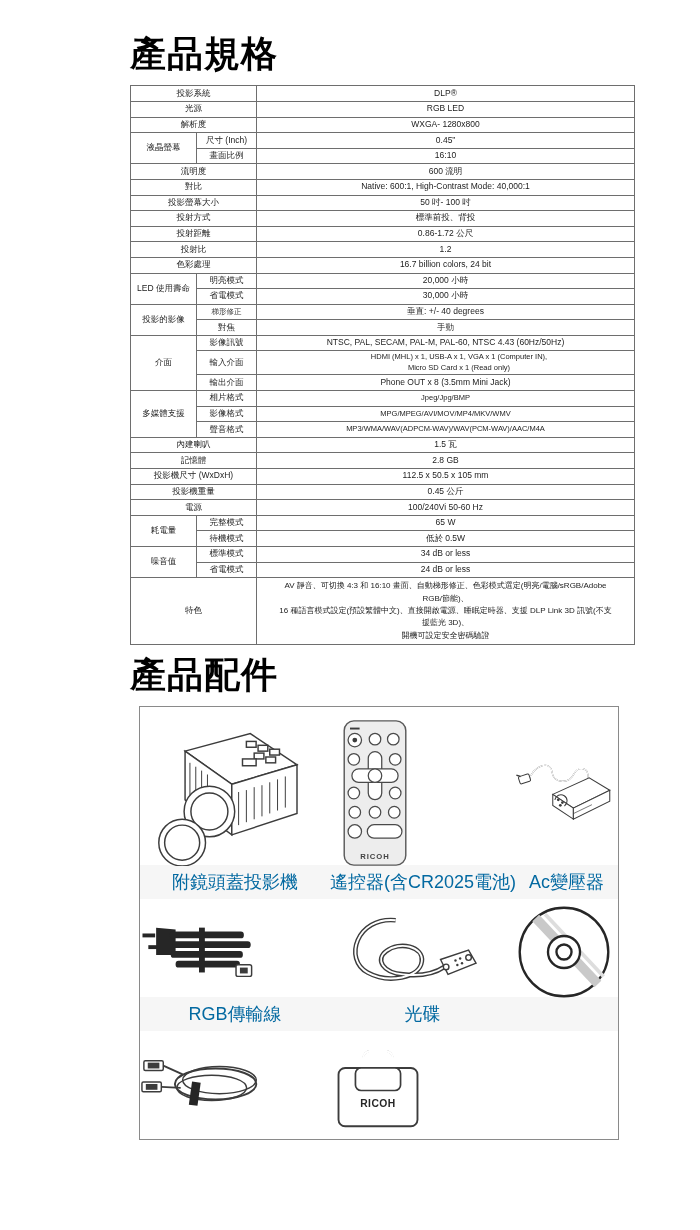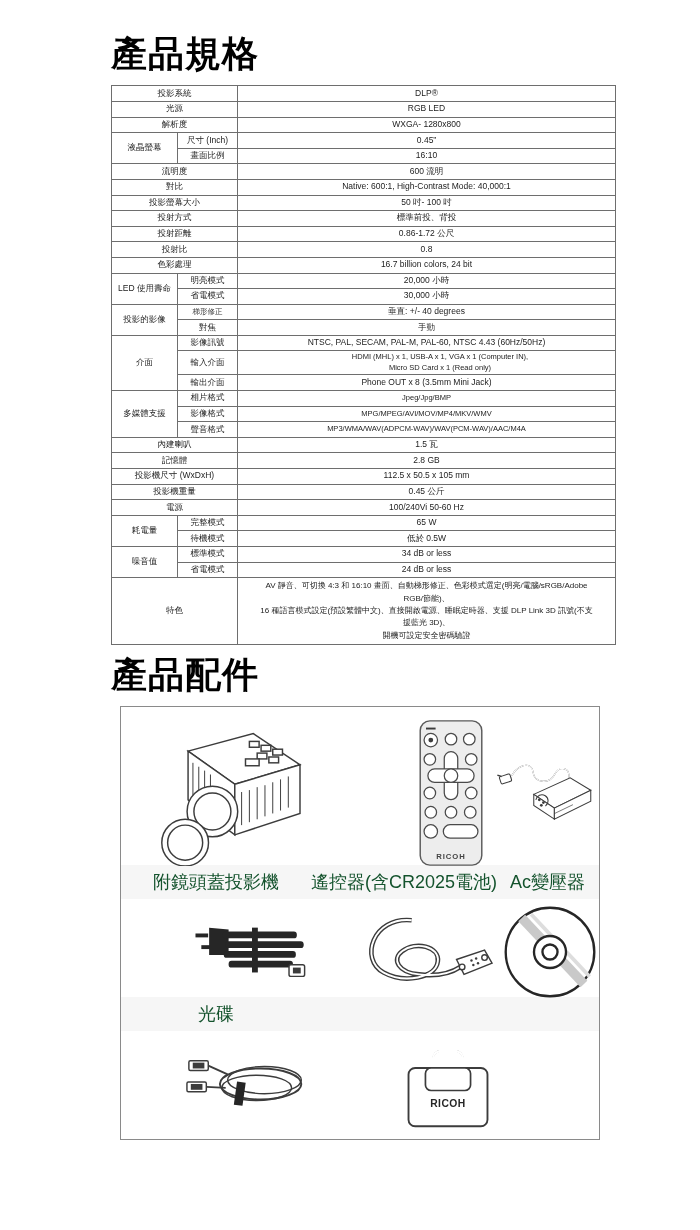--- a/index.html
+++ b/index.html
@@ -2,21 +2,21 @@
 <html><head>
 <meta charset="utf-8">
 <style>
   html,body{margin:0;padding:0;background:#ffffff;}
   body{
     width:700px;height:1230px;overflow:hidden;
     font-family:"Liberation Sans","DejaVu Sans",sans-serif;
     color:#1a1a1a;
   }
   .page{position:relative;width:700px;height:1230px;}
-  .content{position:absolute;left:111px;top:0;width:510px;}
+  .content{position:absolute;left:130px;top:0;width:510px;}
 
   h1.section-title{
     margin:0;padding:0;
     font-size:36px;font-weight:900;color:#000;
     letter-spacing:1px;line-height:1.15;
   }
   #spec-title{margin-top:33px;margin-bottom:11px;}
   #acc-title{margin-top:9px;margin-bottom:10px;}
 
   
@@ -39,30 +39,30 @@
   
   .acc-box{
     margin-left:9px;margin-top:0;
     width:478px;border:1.5px solid #8a8a8a;
     padding:10px 0 8px 0;
   }
   .acc-row{
     display:grid;grid-template-columns:190px 185px 103px;
     align-items:center;justify-items:center;
   }
-  .acc-row .cell{display:flex;align-items:center;justify-content:flex-end;width:100%;height:100%;}
+  .acc-row .cell{display:flex;align-items:center;justify-content:flex-start;width:100%;height:100%;}
   .icons-1{height:146px;}
   .icons-2{height:92px;margin-top:4px;}
   .icons-3{height:96px;margin-top:4px;}
   .acc-band{
     display:grid;grid-template-columns:190px 185px 103px;
     background:#f6f6f6;height:34px;line-height:34px;margin:2px 0;
   }
   .acc-band .lab{
-    text-align:center;font-size:18px;color:#14532d;
+    text-align:center;font-size:18px;color:#0369a1;
     white-space:nowrap;letter-spacing:0px;
   }
   svg .ln{stroke:#3c3c3c;stroke-width:1.5;fill:#ffffff;}
   svg .ln-n{stroke:#3c3c3c;stroke-width:1.5;fill:none;}
   svg .dk{fill:#262626;stroke:none;}
   svg text{font-family:"Liberation Sans",sans-serif;}
 </style>
 </head>
 <body>
 
@@ -114,21 +114,21 @@
     <tr>
             <td colspan="2">投射方式</td>
             <td>標準前投、背投</td>
           </tr>
     <tr>
             <td colspan="2">投射距離</td>
             <td>0.86-1.72 公尺</td>
           </tr>
     <tr>
             <td colspan="2">投射比</td>
-            <td>0.8</td>
+            <td>1.2</td>
           </tr>
     <tr>
             <td colspan="2">色彩處理</td>
             <td>16.7 billion colors, 24 bit</td>
           </tr>
     <tr>
             <td rowspan="2">LED 使用壽命</td>
             <td>明亮模式</td>
             <td>20,000 小時</td>
           </tr>
@@ -336,20 +336,21 @@
           <circle cx="52" cy="52" r="47" fill="#ffffff" stroke="#262626" stroke-width="2.5"></circle>
           <line x1="22" y1="16" x2="88" y2="86" stroke="#c9c9c9" stroke-width="10"></line>
           <line x1="32" y1="12" x2="94" y2="78" stroke="#dddddd" stroke-width="4"></line>
           <circle cx="52" cy="52" r="17" fill="#ffffff" stroke="#262626" stroke-width="2.5"></circle>
           <circle cx="52" cy="52" r="8" fill="#ffffff" stroke="#262626" stroke-width="2.5"></circle>
         </svg>
       </div>
     </div>
 
     <div class="acc-band">
+      <div class="lab">RGB傳輸線</div>
       <div class="lab">光碟</div>
     </div>
 
     <div class="acc-row icons-3">
       <div class="cell">
         <svg width="126" height="68" viewBox="0 0 130 70">
           <ellipse cx="78" cy="36" rx="42" ry="16" fill="none" stroke="#3c3c3c" stroke-width="2"></ellipse>
           <ellipse cx="82" cy="32" rx="38" ry="14" fill="none" stroke="#3c3c3c" stroke-width="1.5"></ellipse>
           <ellipse cx="74" cy="40" rx="36" ry="13" fill="none" stroke="#3c3c3c" stroke-width="1.5"></ellipse>
           <rect x="4" y="12" width="20" height="10" rx="1.5" class="ln"></rect>

